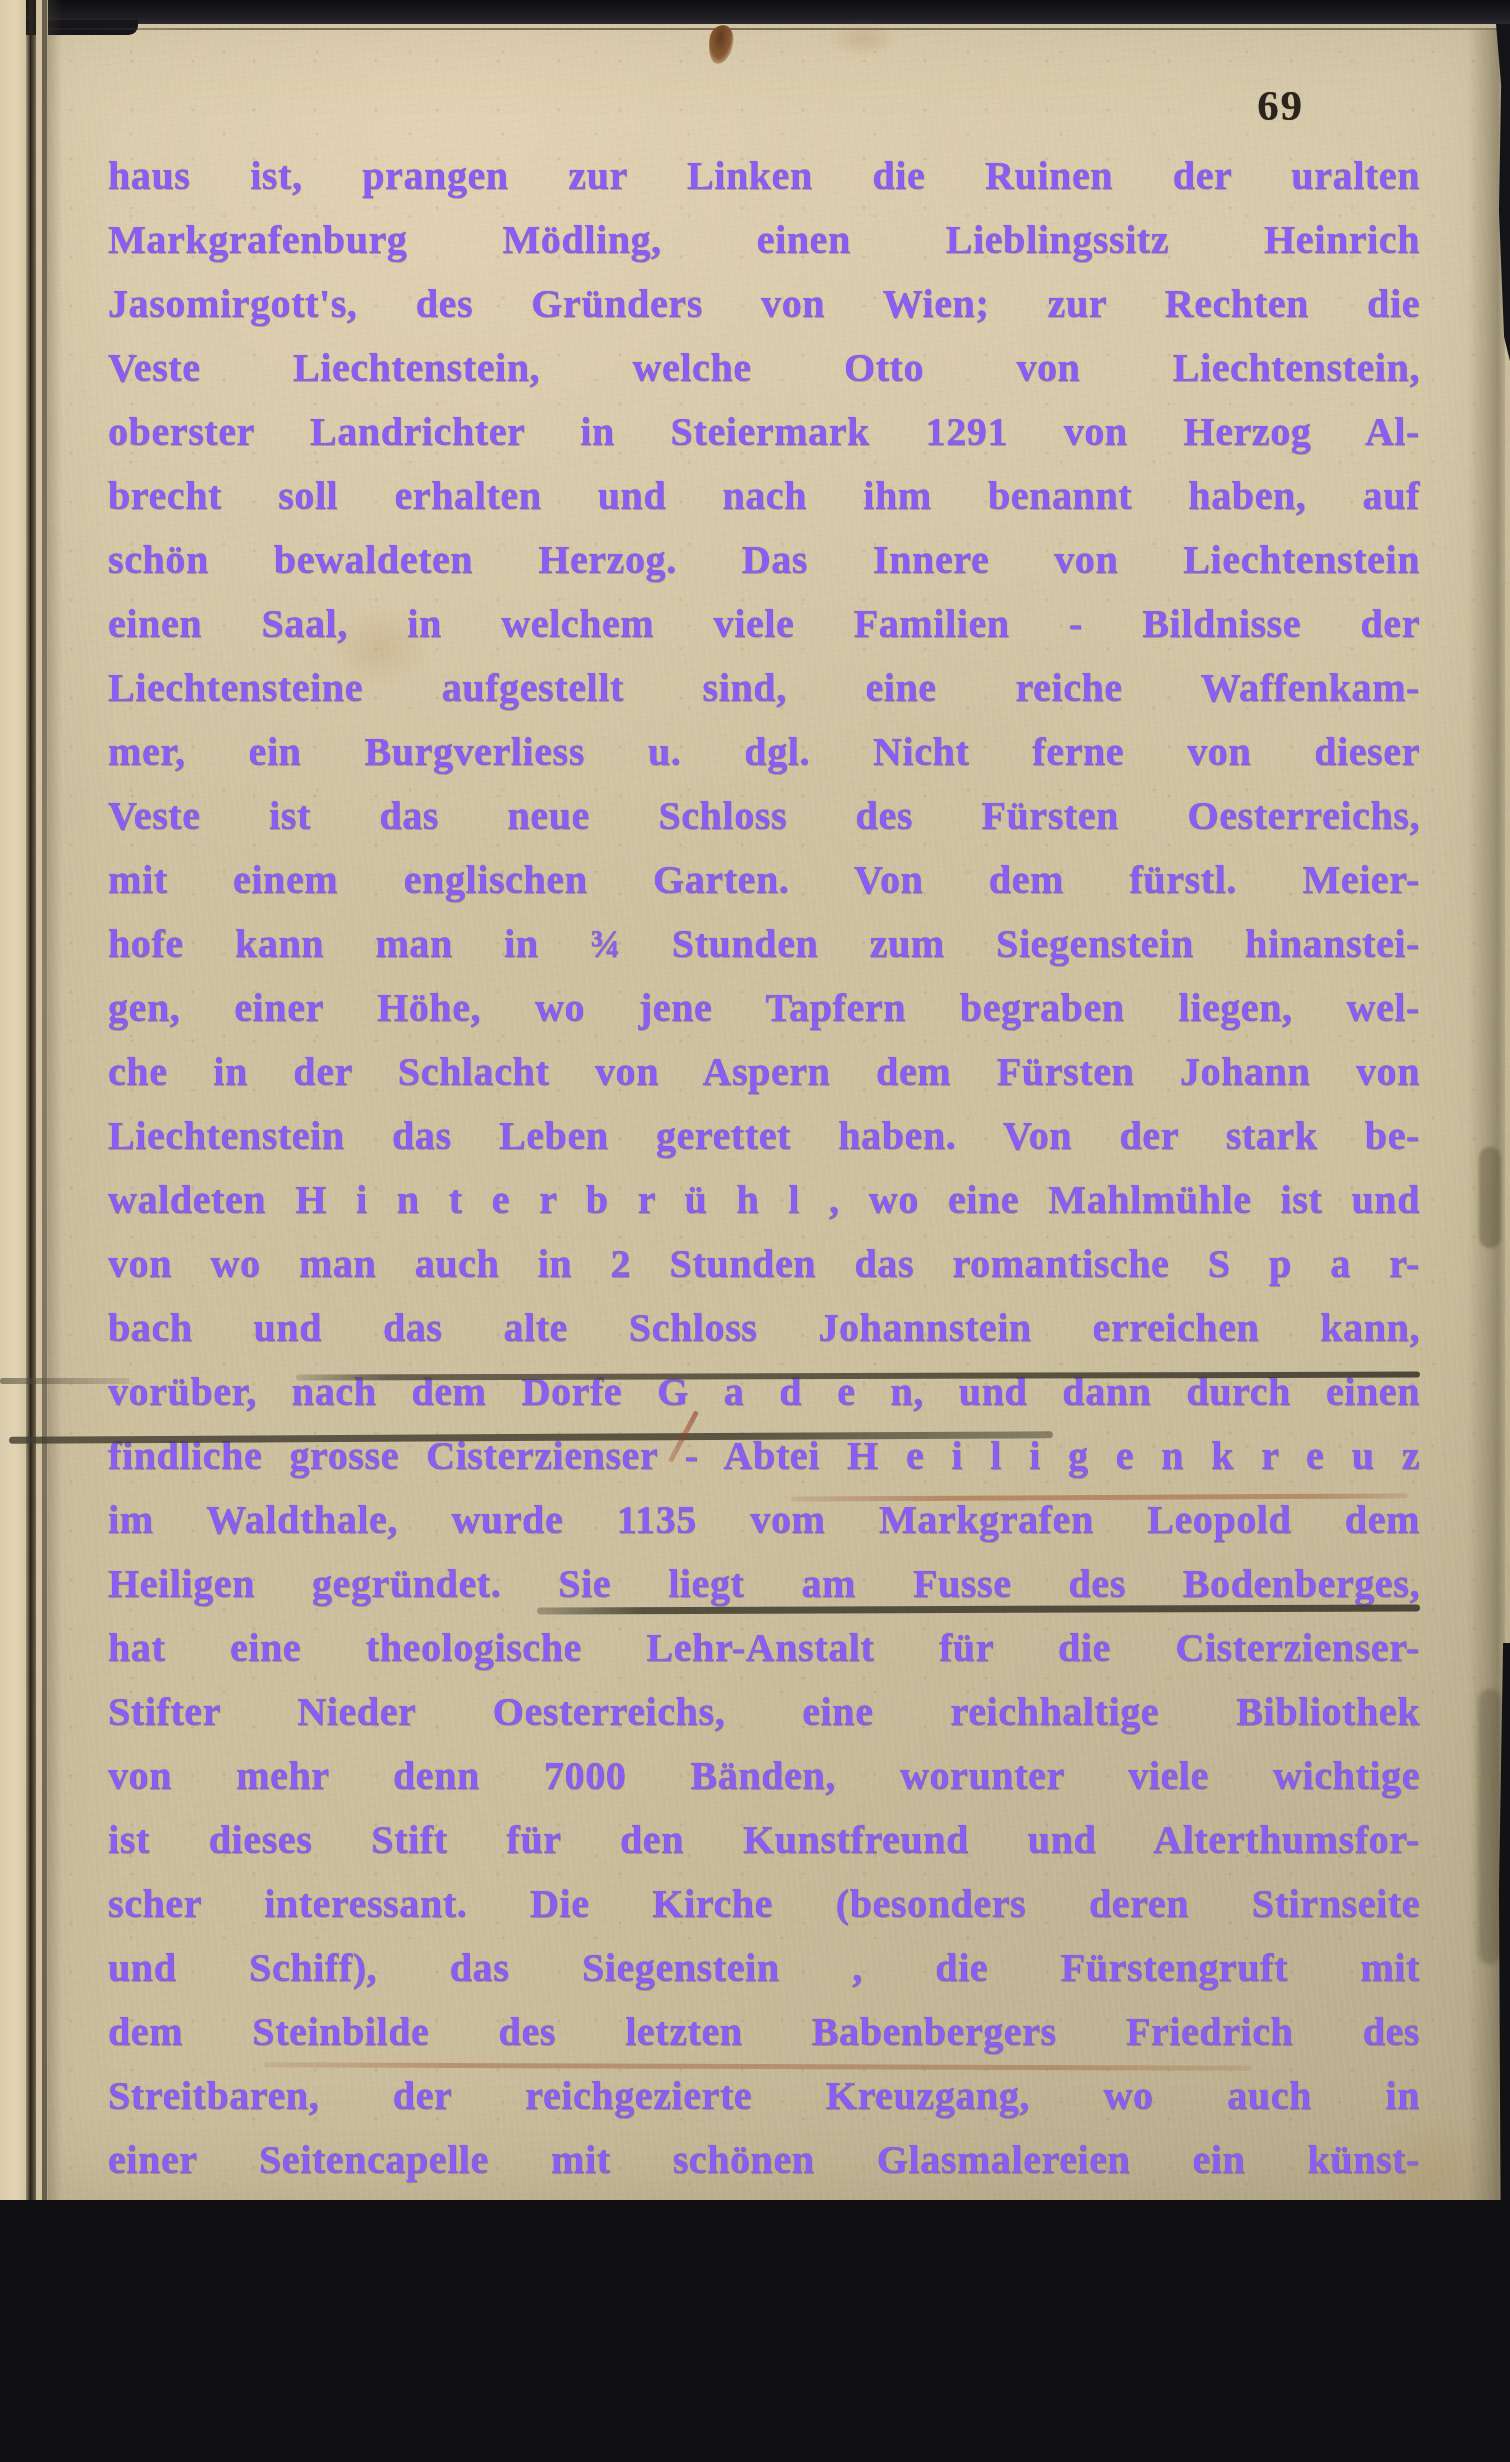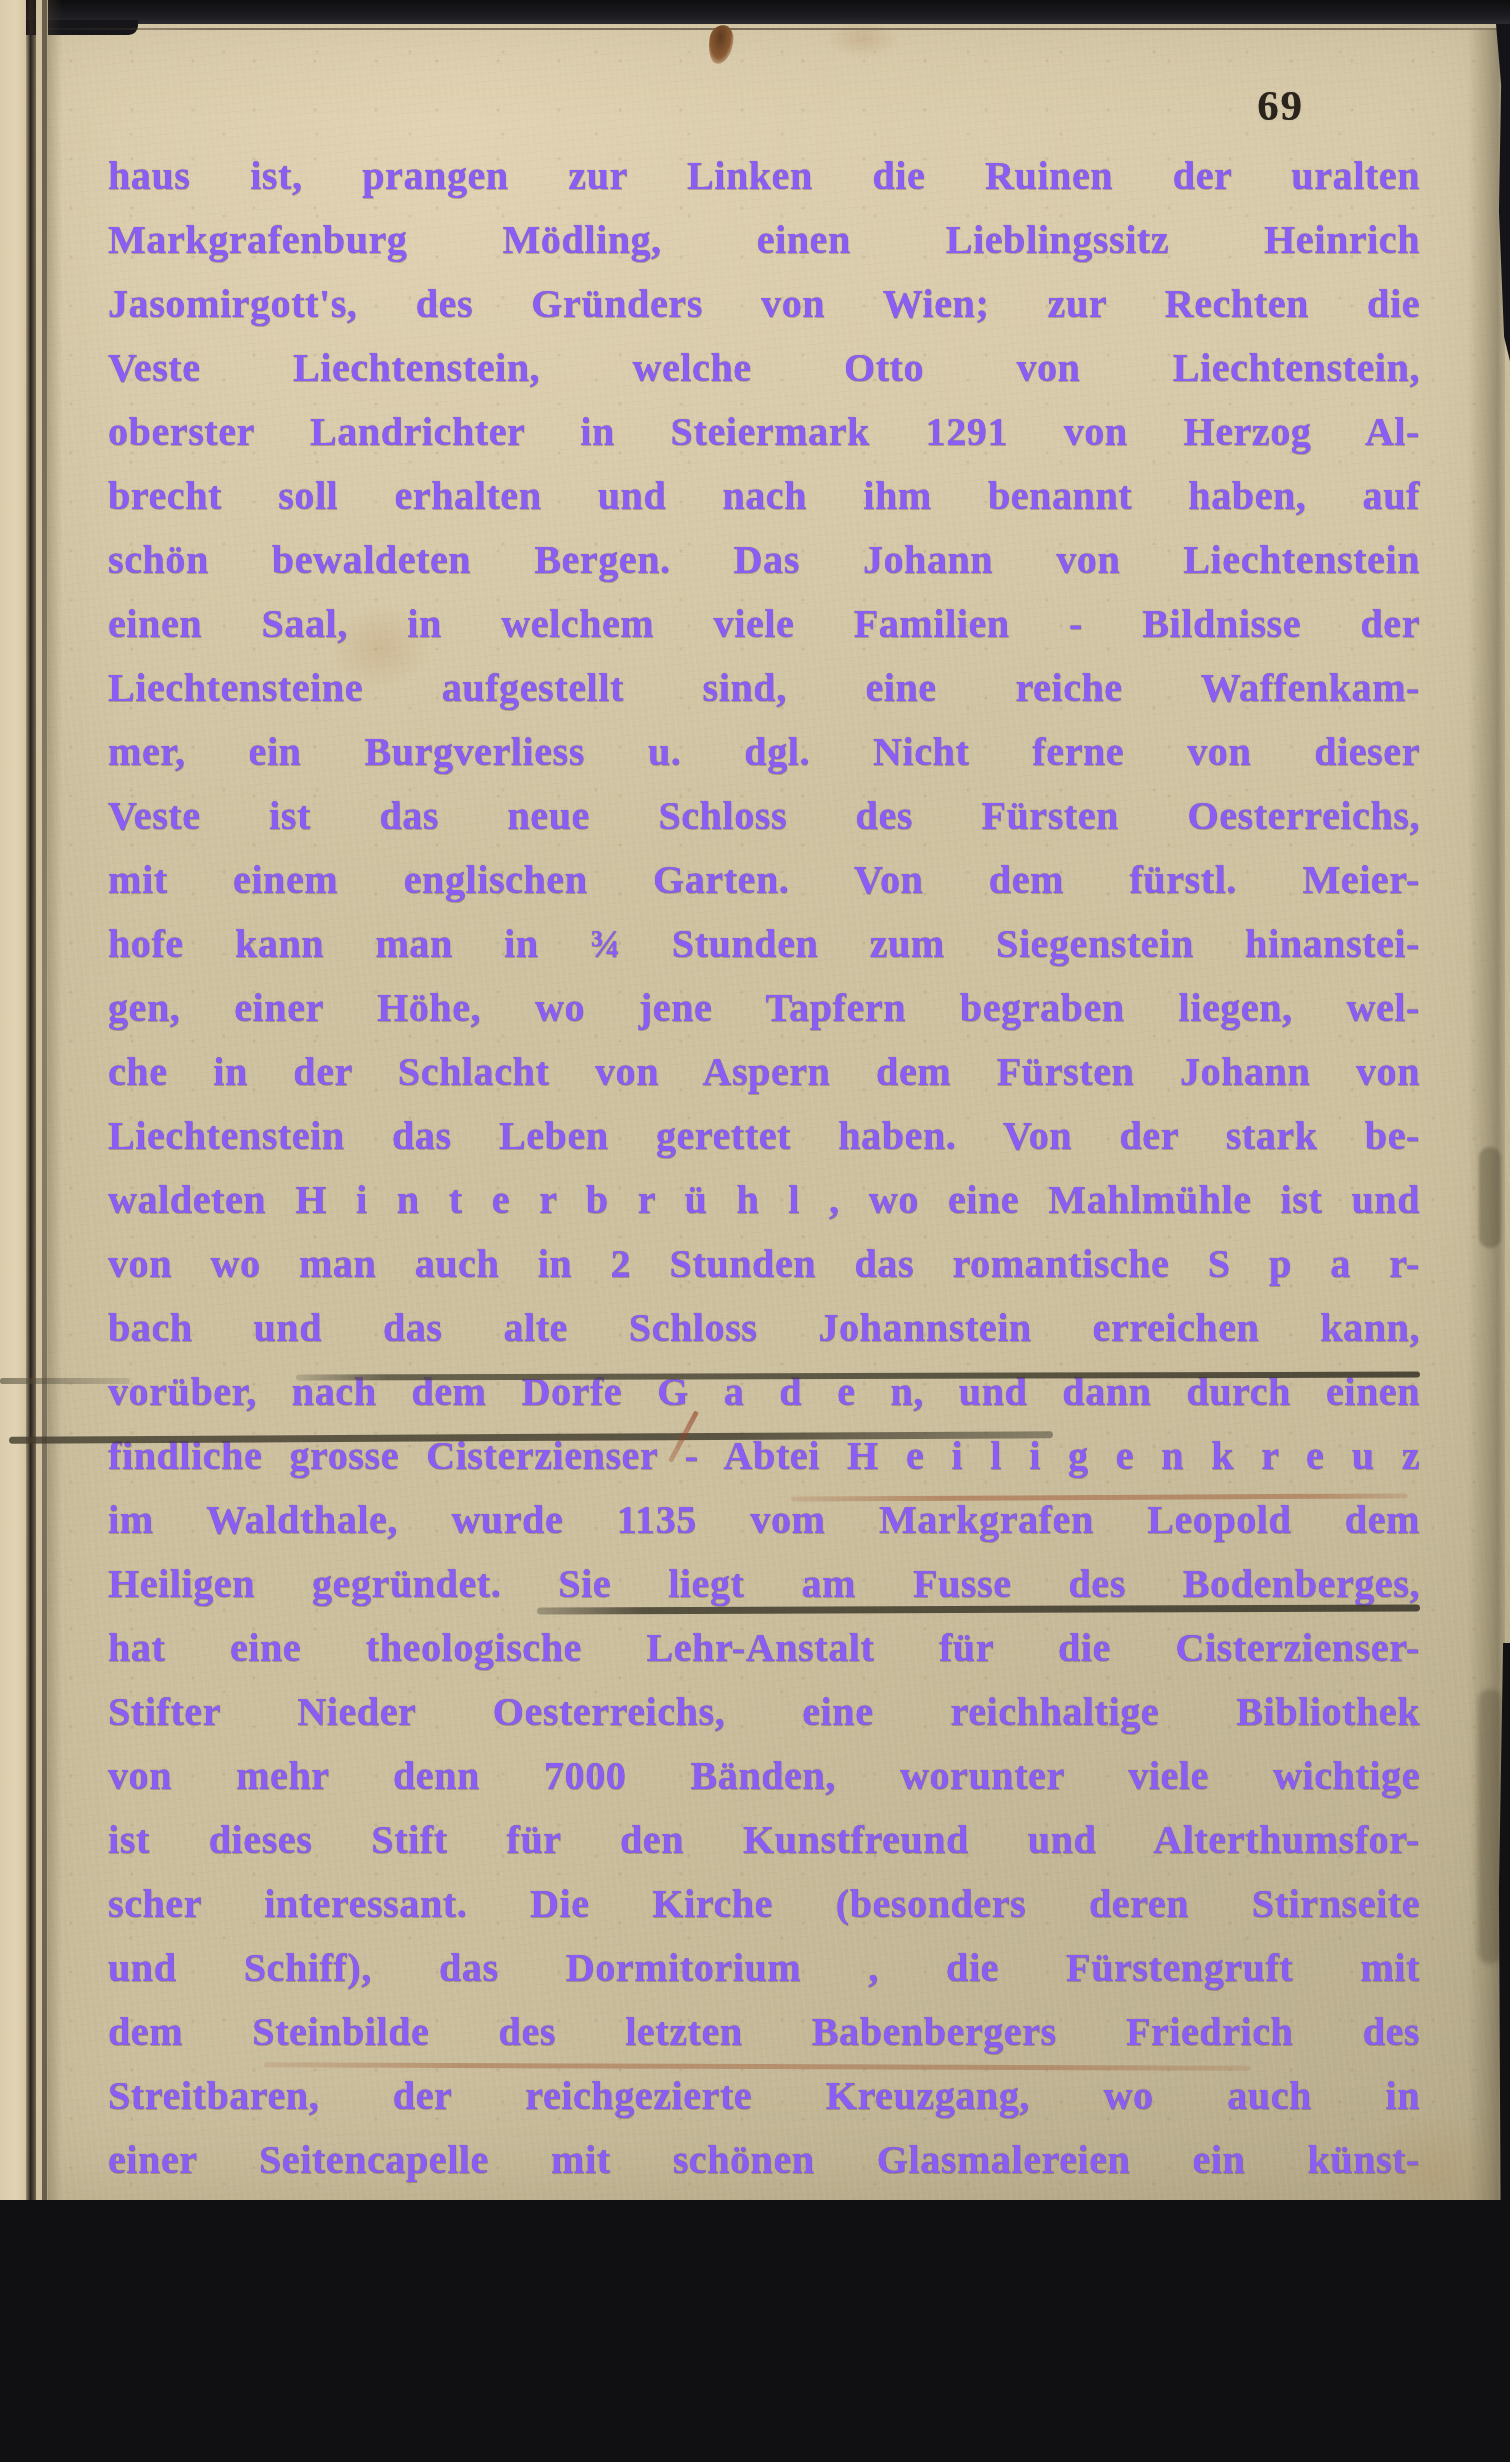--- a/index.html
+++ b/index.html
@@ -125,21 +125,21 @@
   <div class="bottom-band"></div>
 
   <div class="page-number">69</div>
   <div class="text-block">
       <div class="text-line">haus ist, prangen zur Linken die Ruinen der uralten</div>
       <div class="text-line">Markgrafenburg Mödling, einen Lieblingssitz Heinrich</div>
       <div class="text-line">Jasomirgott's, des Gründers von Wien; zur Rechten die</div>
       <div class="text-line">Veste Liechtenstein, welche Otto von Liechtenstein,</div>
       <div class="text-line">oberster Landrichter in Steiermark 1291 von Herzog Al-</div>
       <div class="text-line">brecht soll erhalten und nach ihm benannt haben, auf</div>
-      <div class="text-line">schön bewaldeten Bergen. Das Johann von Liechtenstein</div>
+      <div class="text-line">schön bewaldeten Herzog. Das Innere von Liechtenstein</div>
       <div class="text-line">einen Saal, in welchem viele Familien - Bildnisse der</div>
       <div class="text-line">Liechtensteine aufgestellt sind, eine reiche Waffenkam-</div>
       <div class="text-line">mer, ein Burgverliess u. dgl. Nicht ferne von dieser</div>
       <div class="text-line">Veste ist das neue Schloss des Fürsten Oesterreichs,</div>
       <div class="text-line">mit einem englischen Garten. Von dem fürstl. Meier-</div>
       <div class="text-line">hofe kann man in ¾ Stunden zum Siegenstein hinanstei-</div>
       <div class="text-line">gen, einer Höhe, wo jene Tapfern begraben liegen, wel-</div>
       <div class="text-line">che in der Schlacht von Aspern dem Fürsten Johann von</div>
       <div class="text-line">Liechtenstein das Leben gerettet haben. Von der stark be-</div>
       <div class="text-line">waldeten H i n t e r b r ü h l , wo eine Mahlmühle ist und</div>
@@ -147,21 +147,21 @@
       <div class="text-line">bach und das alte Schloss Johannstein erreichen kann,</div>
       <div class="text-line">vorüber, nach dem Dorfe G a d e n, und dann durch einen</div>
       <div class="text-line">findliche grosse Cisterzienser - Abtei H e i l i g e n k r e u z</div>
       <div class="text-line">im Waldthale, wurde 1135 vom Markgrafen Leopold dem</div>
       <div class="text-line">Heiligen gegründet. Sie liegt am Fusse des Bodenberges,</div>
       <div class="text-line">hat eine theologische Lehr-Anstalt für die Cisterzienser-</div>
       <div class="text-line">Stifter Nieder Oesterreichs, eine reichhaltige Bibliothek</div>
       <div class="text-line">von mehr denn 7000 Bänden, worunter viele wichtige</div>
       <div class="text-line">ist dieses Stift für den Kunstfreund und Alterthumsfor-</div>
       <div class="text-line">scher interessant. Die Kirche (besonders deren Stirnseite</div>
-      <div class="text-line">und Schiff), das Dormitorium , die Fürstengruft mit</div>
+      <div class="text-line">und Schiff), das Siegenstein , die Fürstengruft mit</div>
       <div class="text-line">dem Steinbilde des letzten Babenbergers Friedrich des</div>
       <div class="text-line">Streitbaren, der reichgezierte Kreuzgang, wo auch in</div>
       <div class="text-line">einer Seitencapelle mit schönen Glasmalereien ein künst-</div>
     </div>
 
   <div class="mark pencil u1"></div>
   <div class="mark pencil u1b"></div>
   <div class="mark pencil u2"></div>
   <div class="mark pencil u3"></div>
   <div class="mark redline1"></div>

